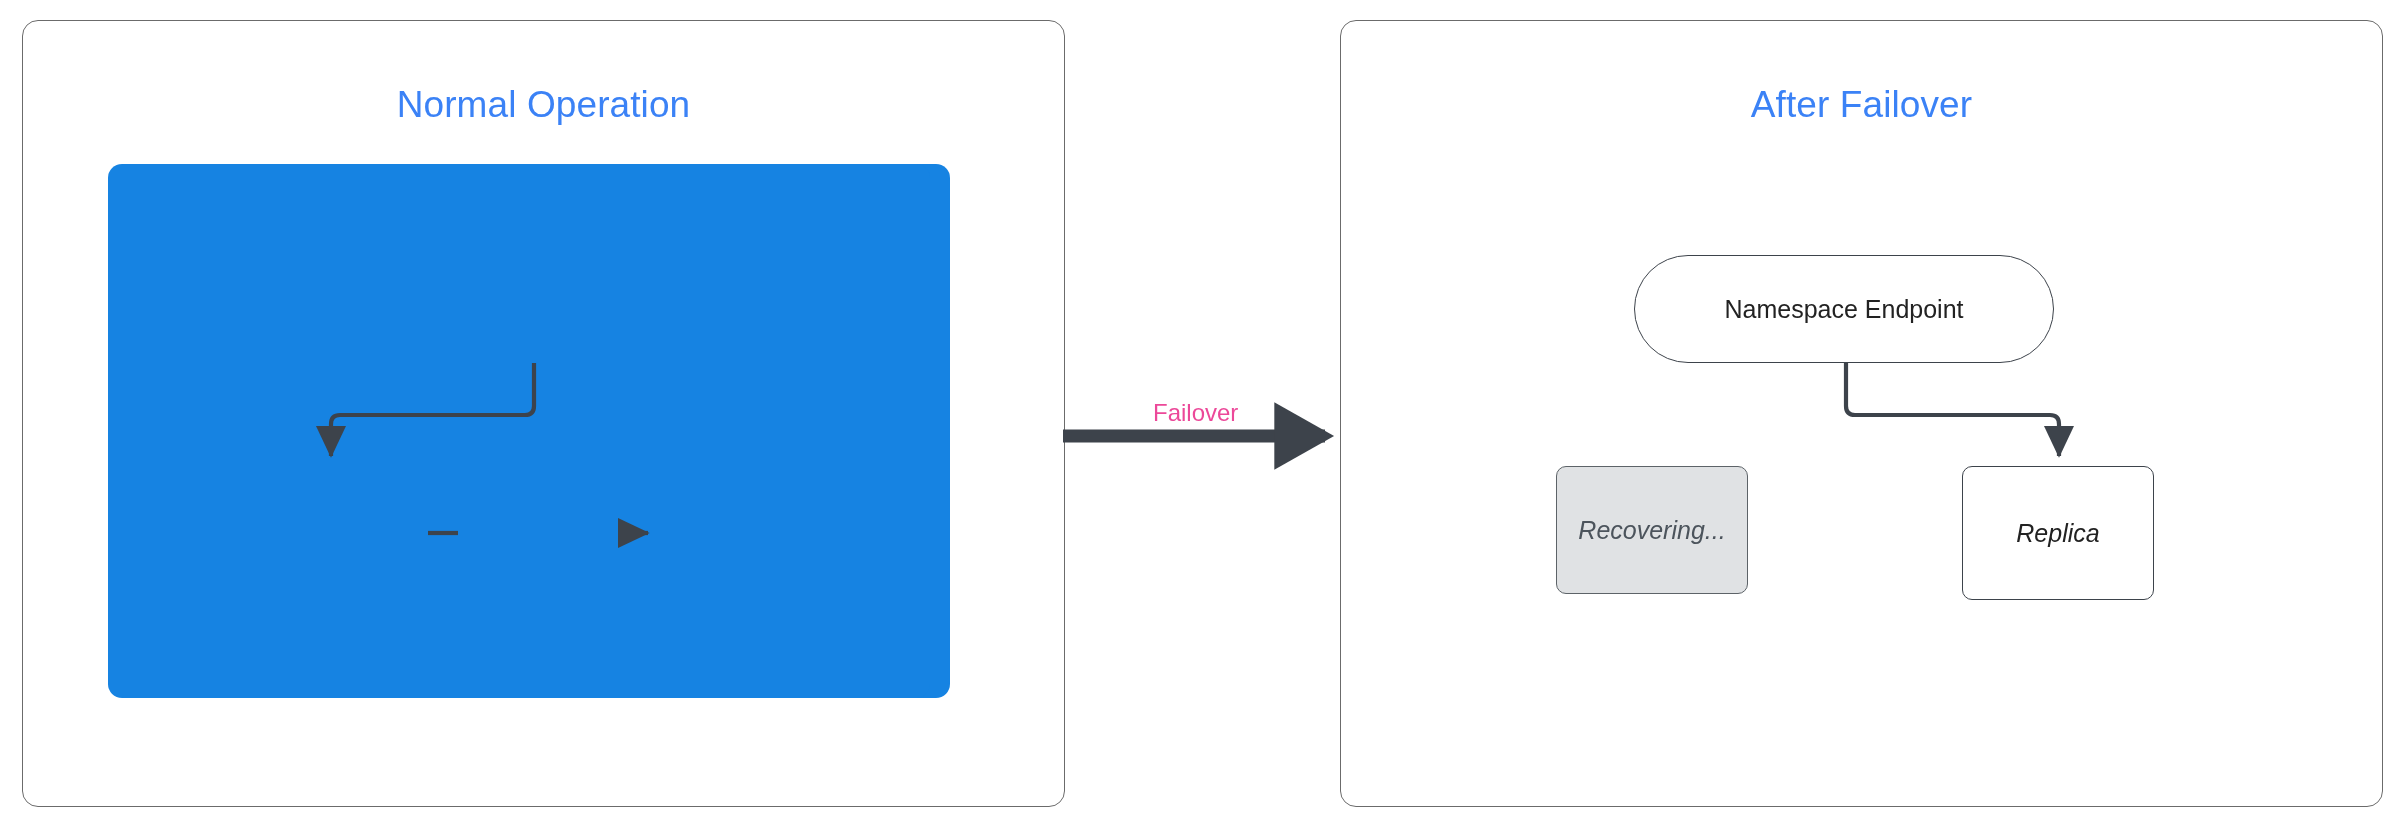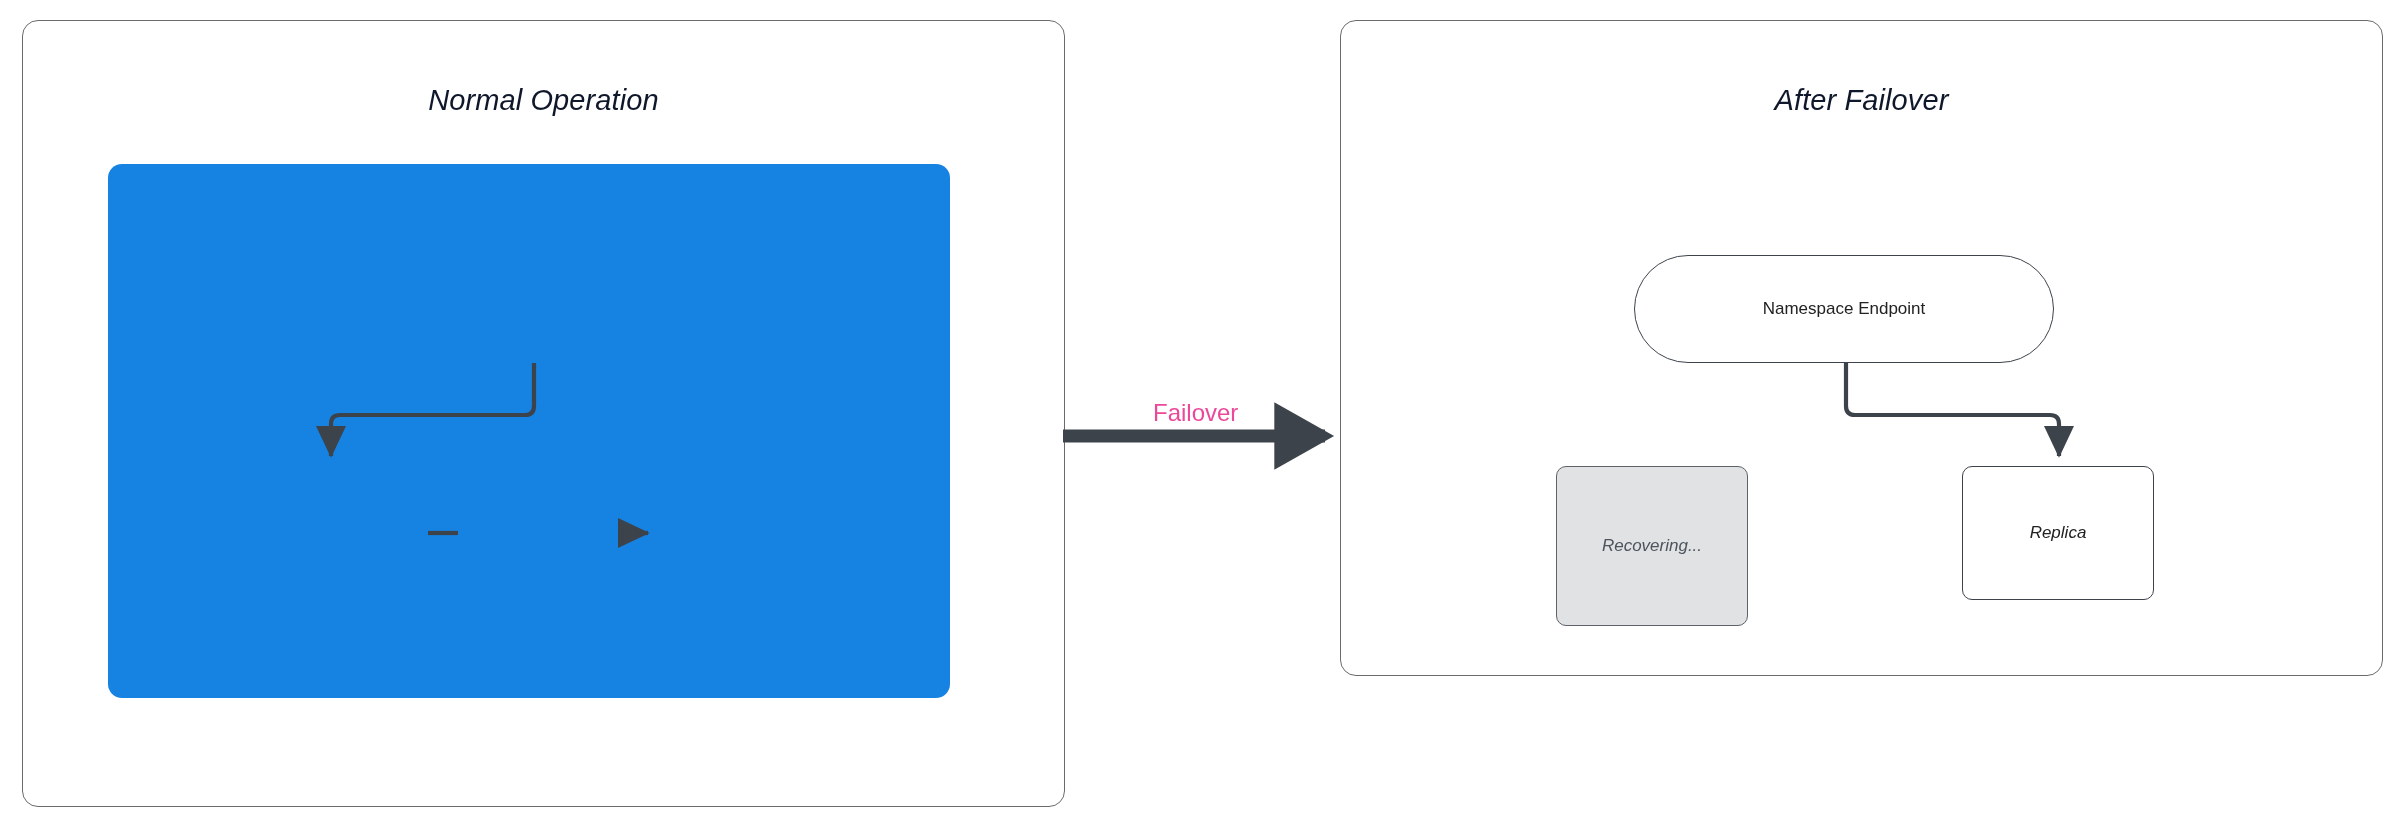--- a/index.html
+++ b/index.html
@@ -23,31 +23,30 @@
 
   
   .panel {
     position: absolute;
     background: #ffffff;
     border: 1.6px solid #6b6b6b;
     border-radius: 16px;
     box-sizing: border-box;
   }
   #panel-left  { left: 22px;   top: 20px; width: 1043px; height: 787px; }
-  #panel-right { left: 1340px; top: 20px; width: 1043px; height: 656px; }
+  #panel-right { left: 1340px; top: 20px; width: 1043px; height: 787px; }
 
   .panel-title {
     position: absolute;
     left: 0;
     right: 0;
     top: 63px;
     text-align: center;
-    font-style: italic;
-    font-size: 29px;
-    color: #0f172a;
+    font-size: 37px;
+    color: #3b82f6;
     letter-spacing: 0.1px;
   }
 
   
   .blue-region {
     position: absolute;
     background: #1683e2;
     border-radius: 14px;
     box-sizing: border-box;
   }
@@ -56,21 +55,21 @@
 
   
   .node {
     position: absolute;
     box-sizing: border-box;
     display: flex;
     align-items: center;
     justify-content: center;
     text-align: center;
     color: #222222;
-    font-size: 17px;
+    font-size: 25px;
     line-height: 1.22;
     border: 1.8px solid #3d434b;
     background: #ffffff;
   }
   .node.pill {
     border-radius: 9999px;
   }
   .node.rect {
     border-radius: 10px;
     font-style: italic;
@@ -82,21 +81,21 @@
     color: #4c545c;
   }
 
   
   #node-endpoint-left { left: 324px; top: 255px; width: 420px; height: 108px; }
   #node-primary       { left: 234px; top: 466px; width: 192px; height: 134px; }
   #node-replica-left  { left: 650px; top: 466px; width: 192px; height: 134px; }
 
   
   #node-endpoint-right { left: 1634px; top: 255px; width: 420px; height: 108px; }
-  #node-recovering     { left: 1556px; top: 466px; width: 192px; height: 160px; }
+  #node-recovering     { left: 1556px; top: 466px; width: 192px; height: 128px; }
   #node-replica-right  { left: 1962px; top: 466px; width: 192px; height: 134px; }
 
   
   #connectors {
     position: absolute;
     left: 0;
     top: 0;
     width: 2407px;
     height: 828px;
     pointer-events: none;

